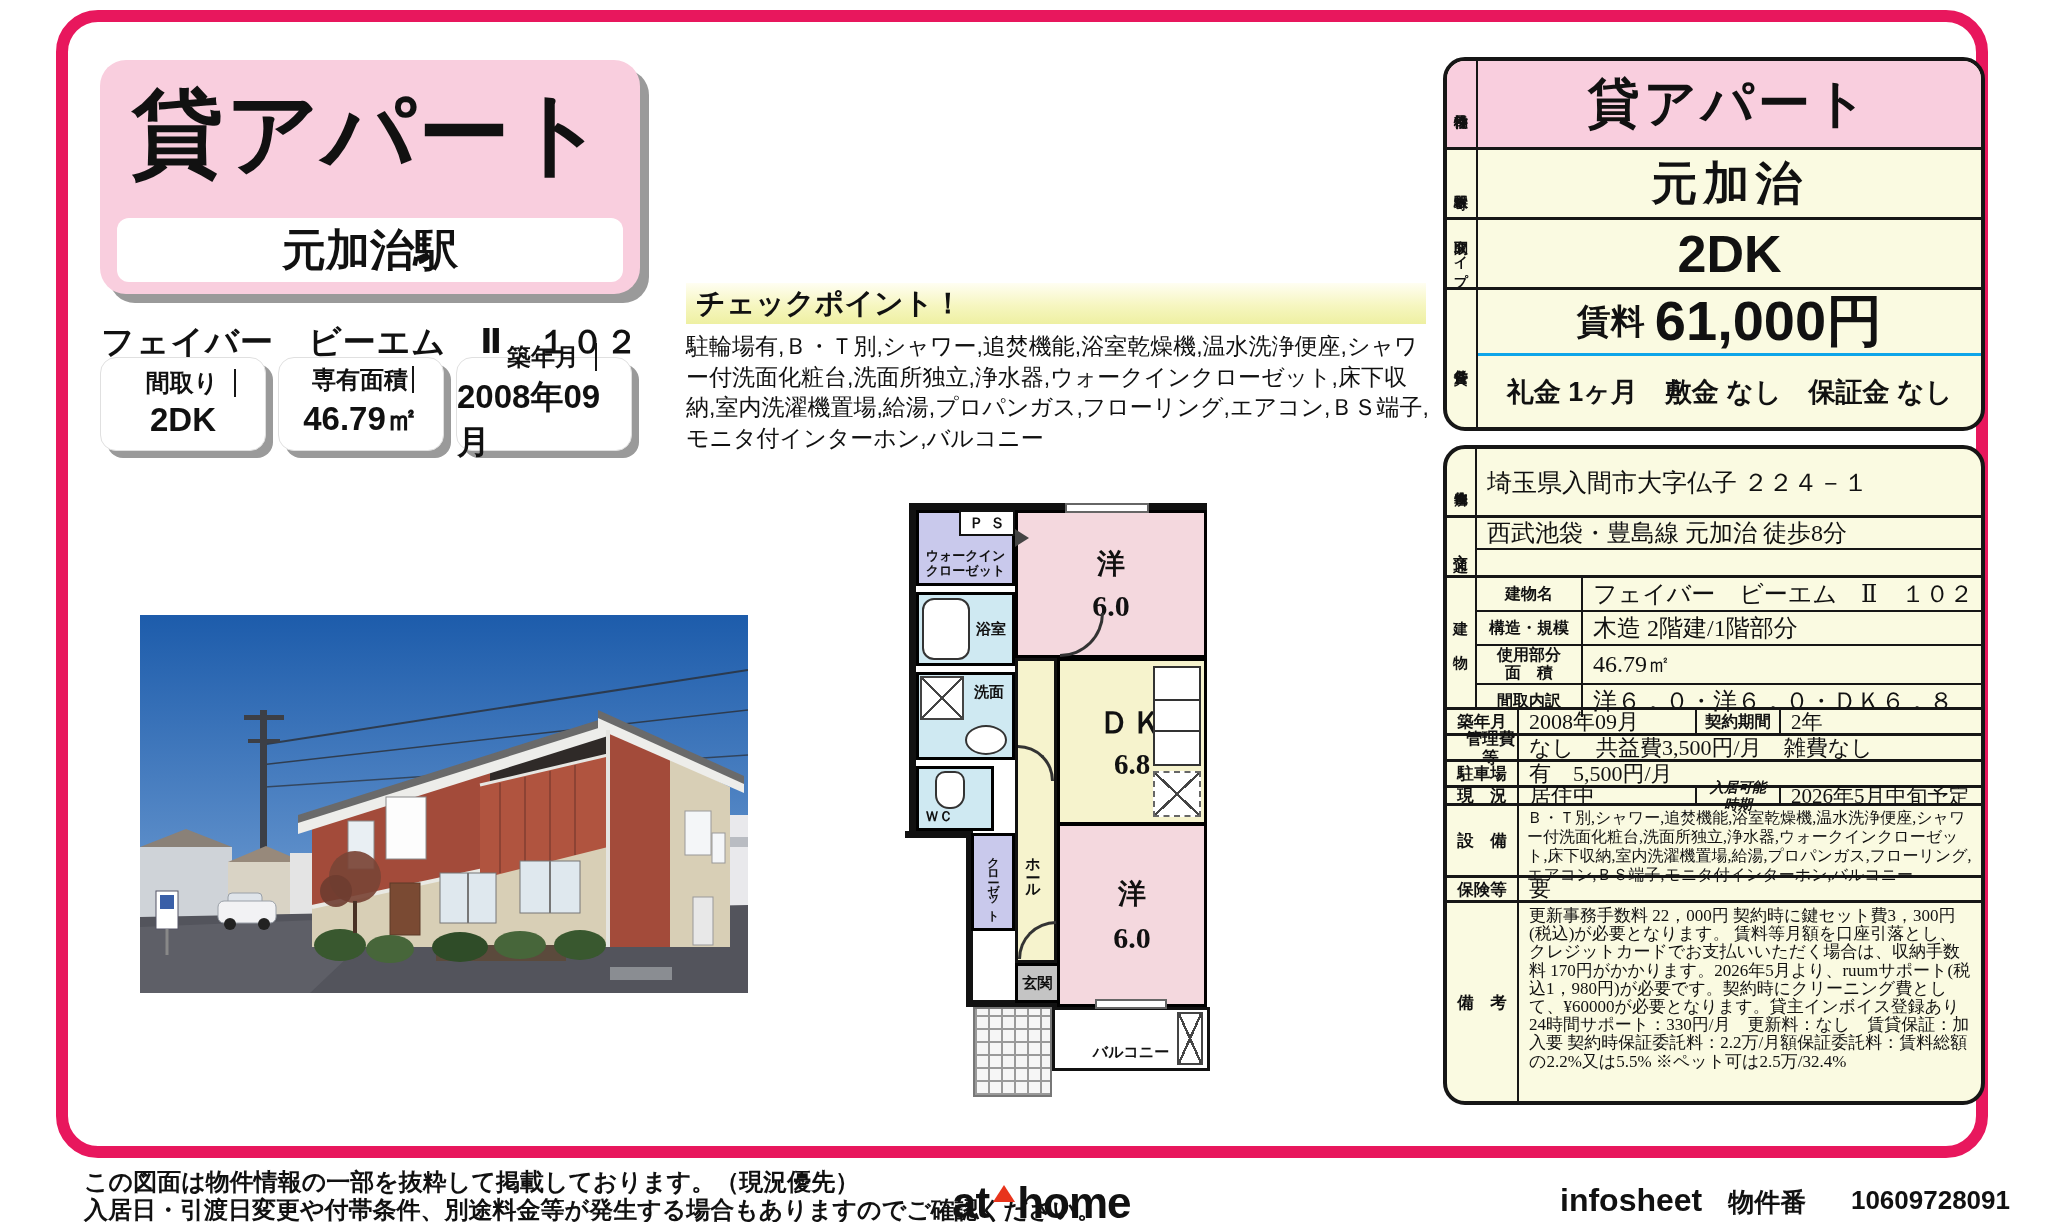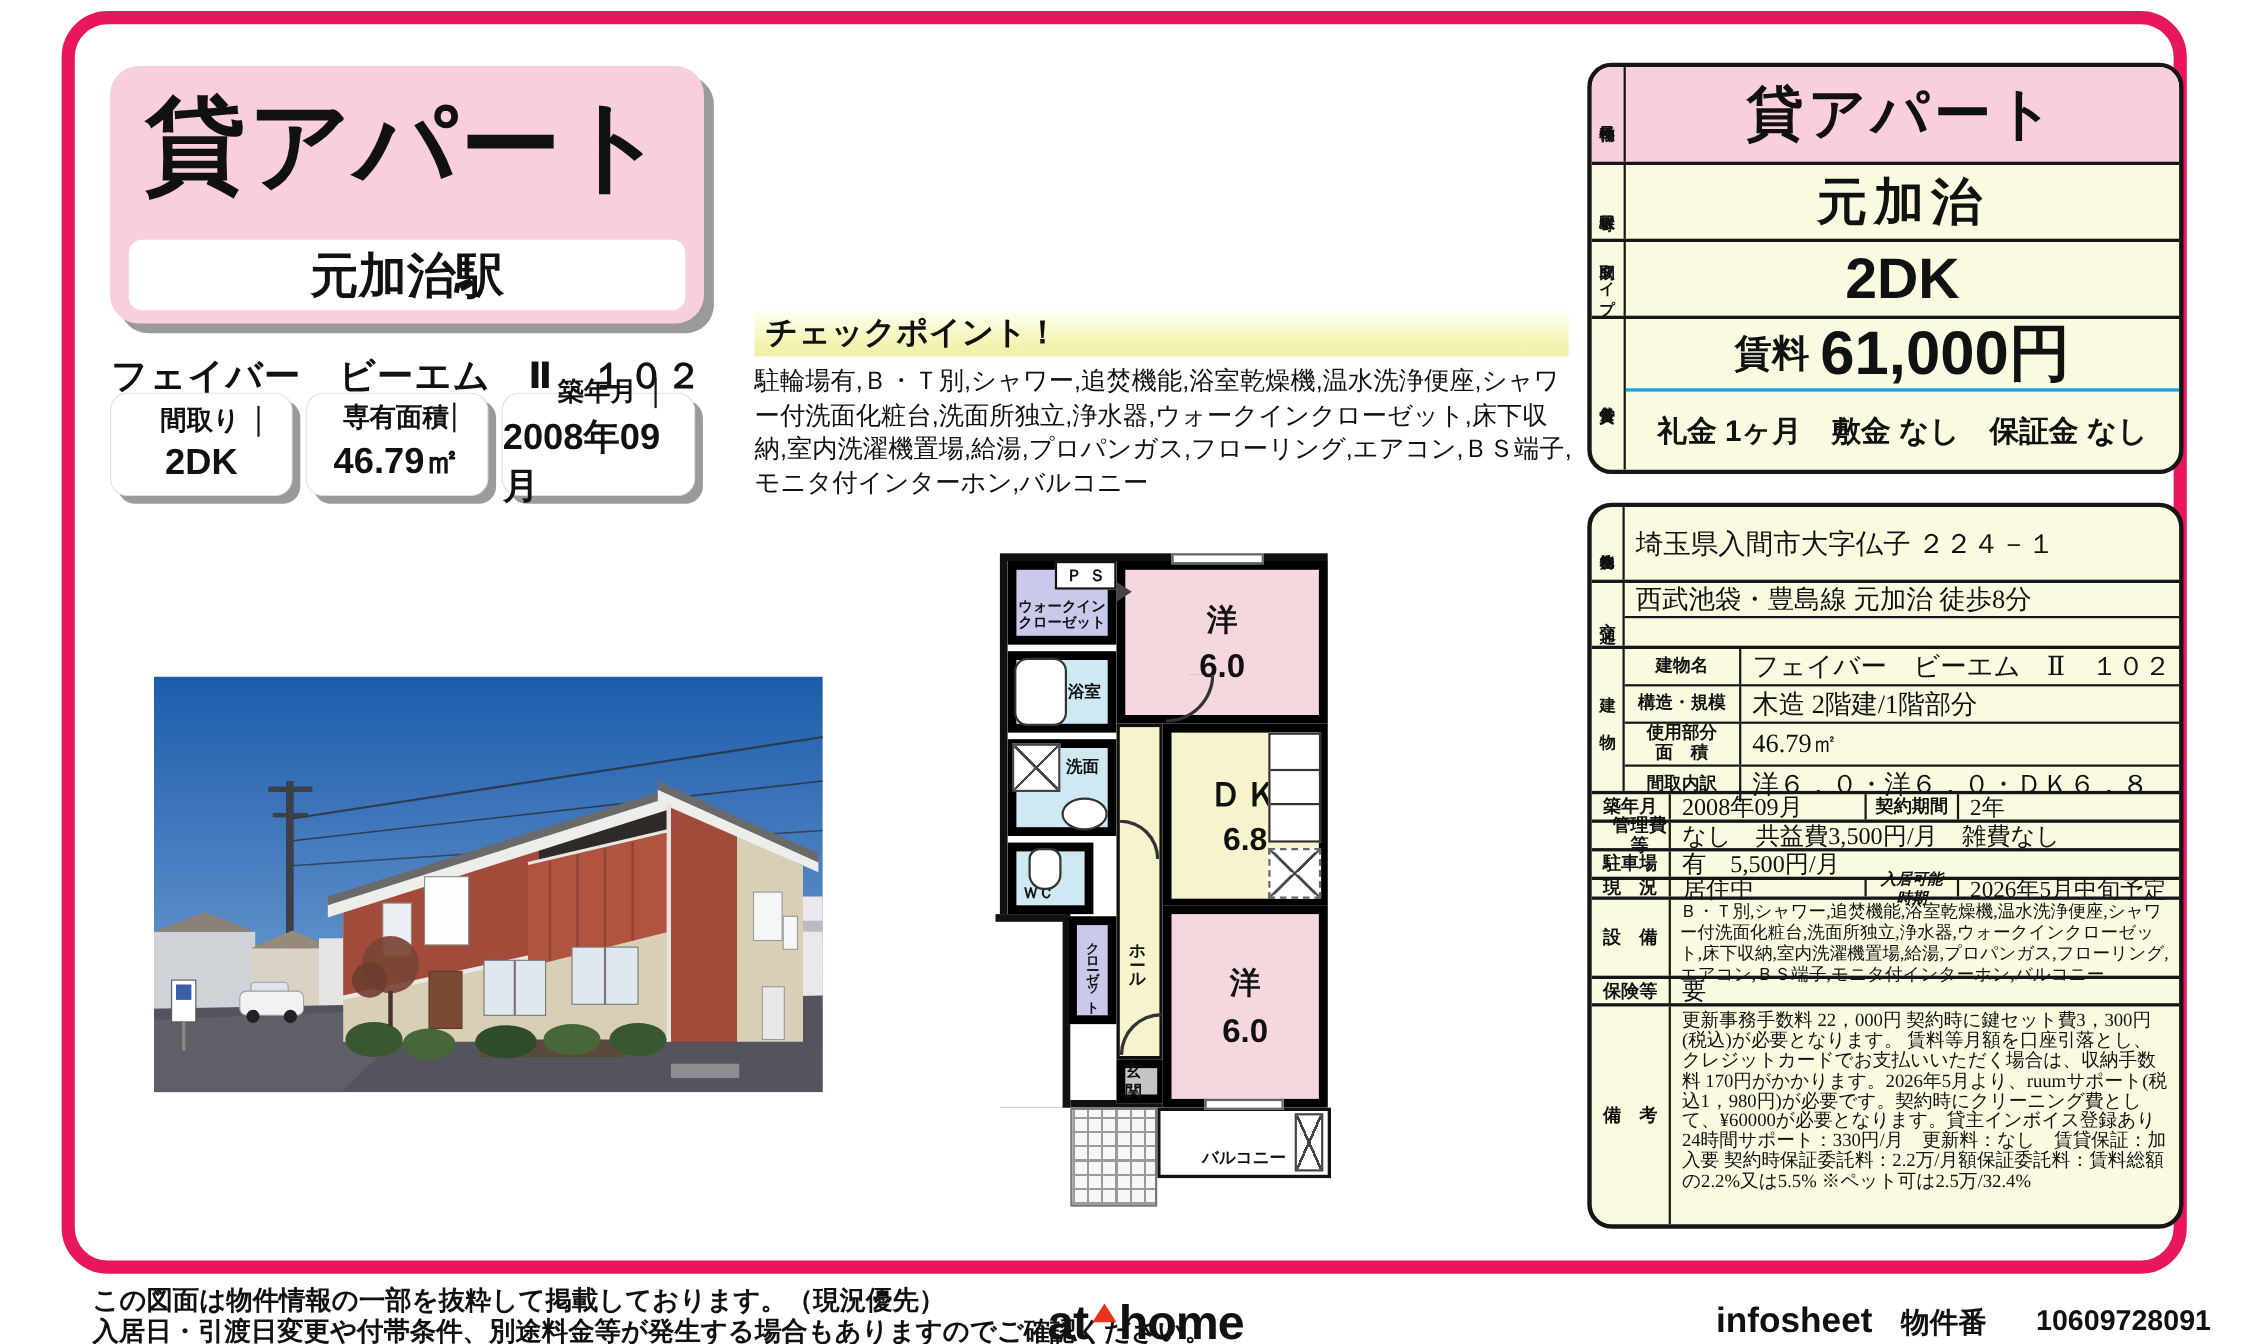--- a/index.html
+++ b/index.html
@@ -41,21 +41,21 @@
   
   .photo { position:absolute; left:140px; top:615px; width:608px; height:378px; }
   .photo svg { display:block; }
 
   
   .fp { position:absolute; left:905px; top:503px; width:315px; height:597px; font-weight:bold; }
   .fp > div, .fp > span { position:absolute; }
   .outerwall { left:4px; top:0; width:298px; height:504px; border:7px solid #111; background:#fff; }
   .notch { left:0; top:328px; width:68px; height:176px; background:#fff;
            border-top:7px solid #111; border-right:7px solid #111; }
-  .room { border:8px solid #000000; display:flex; flex-direction:column; align-items:center; justify-content:center; }
+  .room { border:3px solid #000000; display:flex; flex-direction:column; align-items:center; justify-content:center;font-family:Liberation Serif, serif; }
   .pink { background:#f4d8de; } .yellow { background:#f6f3cd; }
   .blue { background:#cfe9f2; } .lav { background:#c9c9ec; } .gray { background:#c4c4c4; }
   .wic { left:11px; top:7px; width:99px; height:76px; justify-content:flex-end; padding-bottom:4px; }
   .wic .wiclab { font-size:13px; line-height:1.15; white-space:pre-line; text-align:center; }
   .ps { left:54px; top:7px; width:56px; height:26px; background:#fff; border:2px solid #111;
         display:flex; align-items:center; justify-content:center; font-size:15px; letter-spacing:6px; padding-left:6px; }
   .pstri { left:110px; top:26px; width:0; height:0; border-top:9px solid transparent;
            border-bottom:9px solid transparent; border-left:14px solid #444; }
   .bath { left:11px; top:89px; width:99px; height:74px; align-items:flex-end; padding-right:6px; }
   .bath span { font-size:15px; }
@@ -118,21 +118,21 @@
   .t1val.station { font-size:46px; letter-spacing:6px; }
   .t1val.layout { font-size:52px; }
   .termscol { flex:1; display:flex; flex-direction:column; }
   .rentline { height:66px; border-bottom:3px solid #0ea5e9; display:flex; align-items:center; justify-content:center; gap:10px; }
   .rentlab { font-size:34px; font-weight:bold; }
   .rentval { font-size:56px; font-weight:bold; }
   .feesline { flex:1; display:flex; align-items:center; justify-content:center; font-size:27px; font-weight:bold; white-space:nowrap; }
 
   .t2 { position:absolute; left:1443px; top:445px; width:542px; height:660px;
         border:4px solid #161616; border-radius:22px; background:#fafae1; overflow:hidden;
-        display:flex; flex-direction:column; font-size:23px;margin-top:12px; }
+        display:flex; flex-direction:column; font-size:23px; }
   .t2 .row { display:flex; }
   .t2 .row + .row { border-top:3px solid #161616; }
   .serif { font-family:"Liberation Serif","DejaVu Serif",serif; }
   .lv { width:30px; border-right:2px solid #161616; display:flex; align-items:center; justify-content:center; }
   .lv .vert { font-weight:bold; }
   .val { display:flex; align-items:center; padding-left:10px; }
   .flex1 { flex:1; }
   .r-loc { height:66px; } .r-loc .val { font-size:25px; }
   .r-acc { height:60px; }
   .acccol { flex:1; display:flex; flex-direction:column; }

